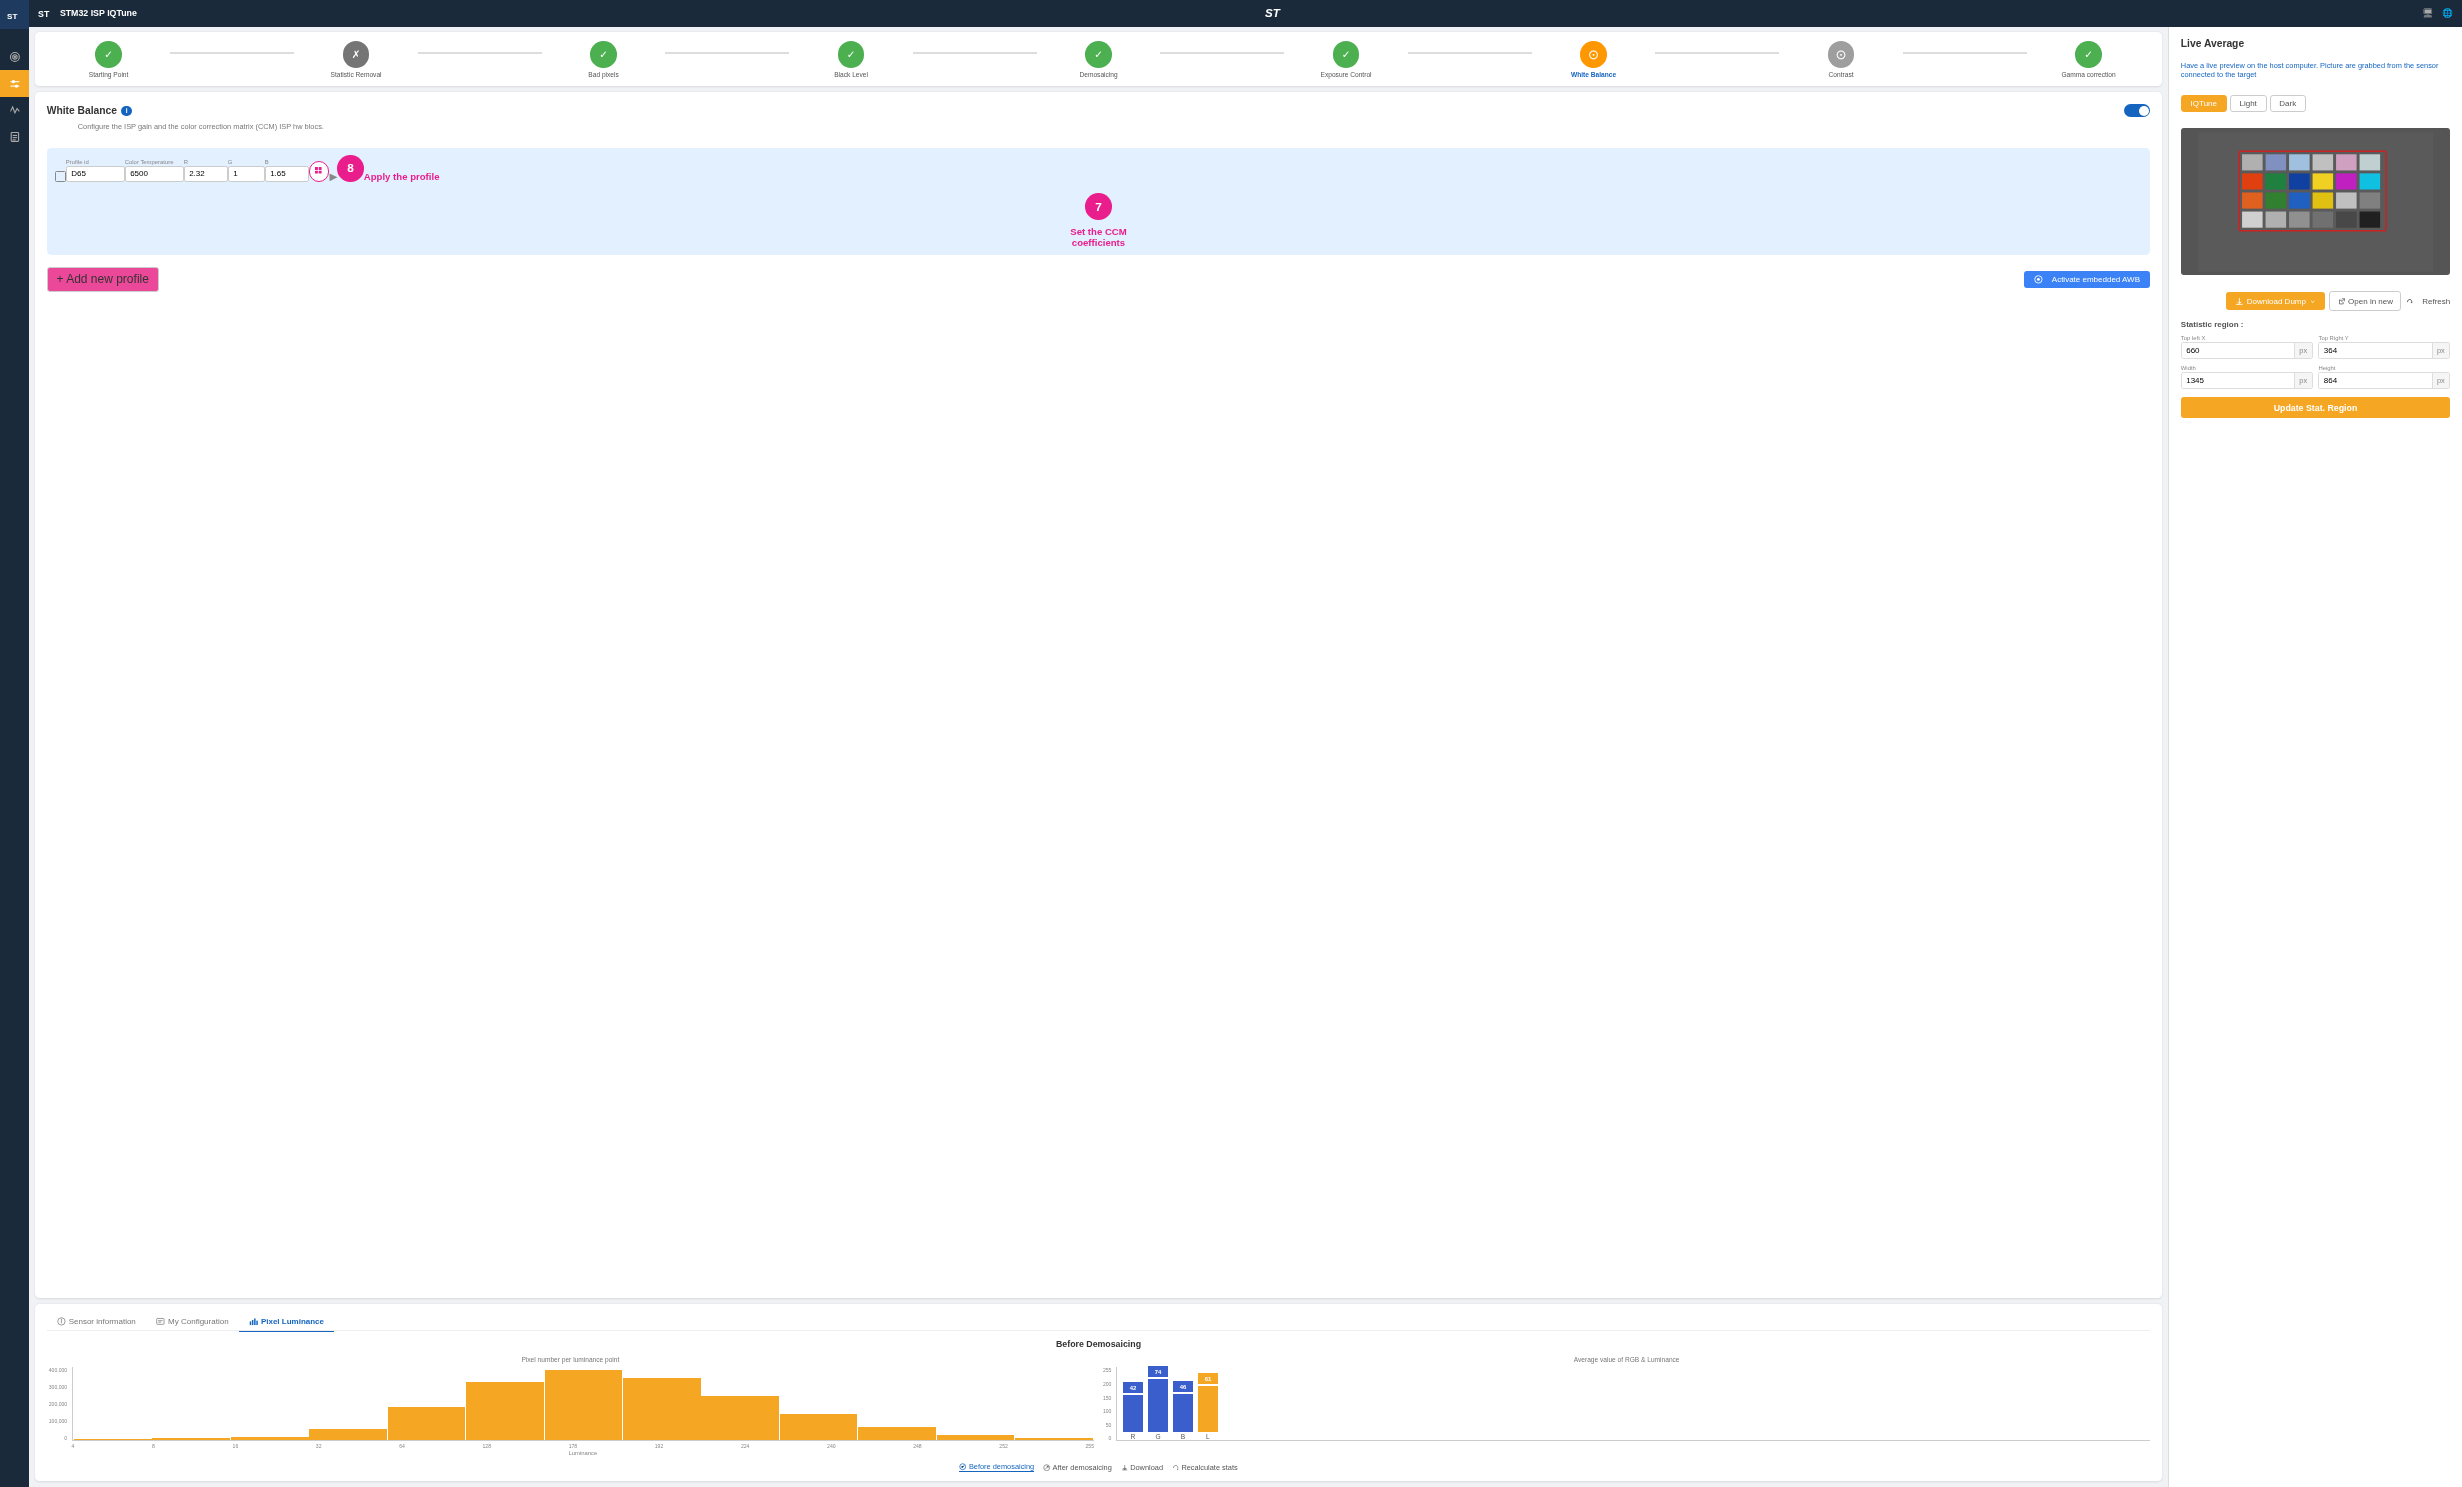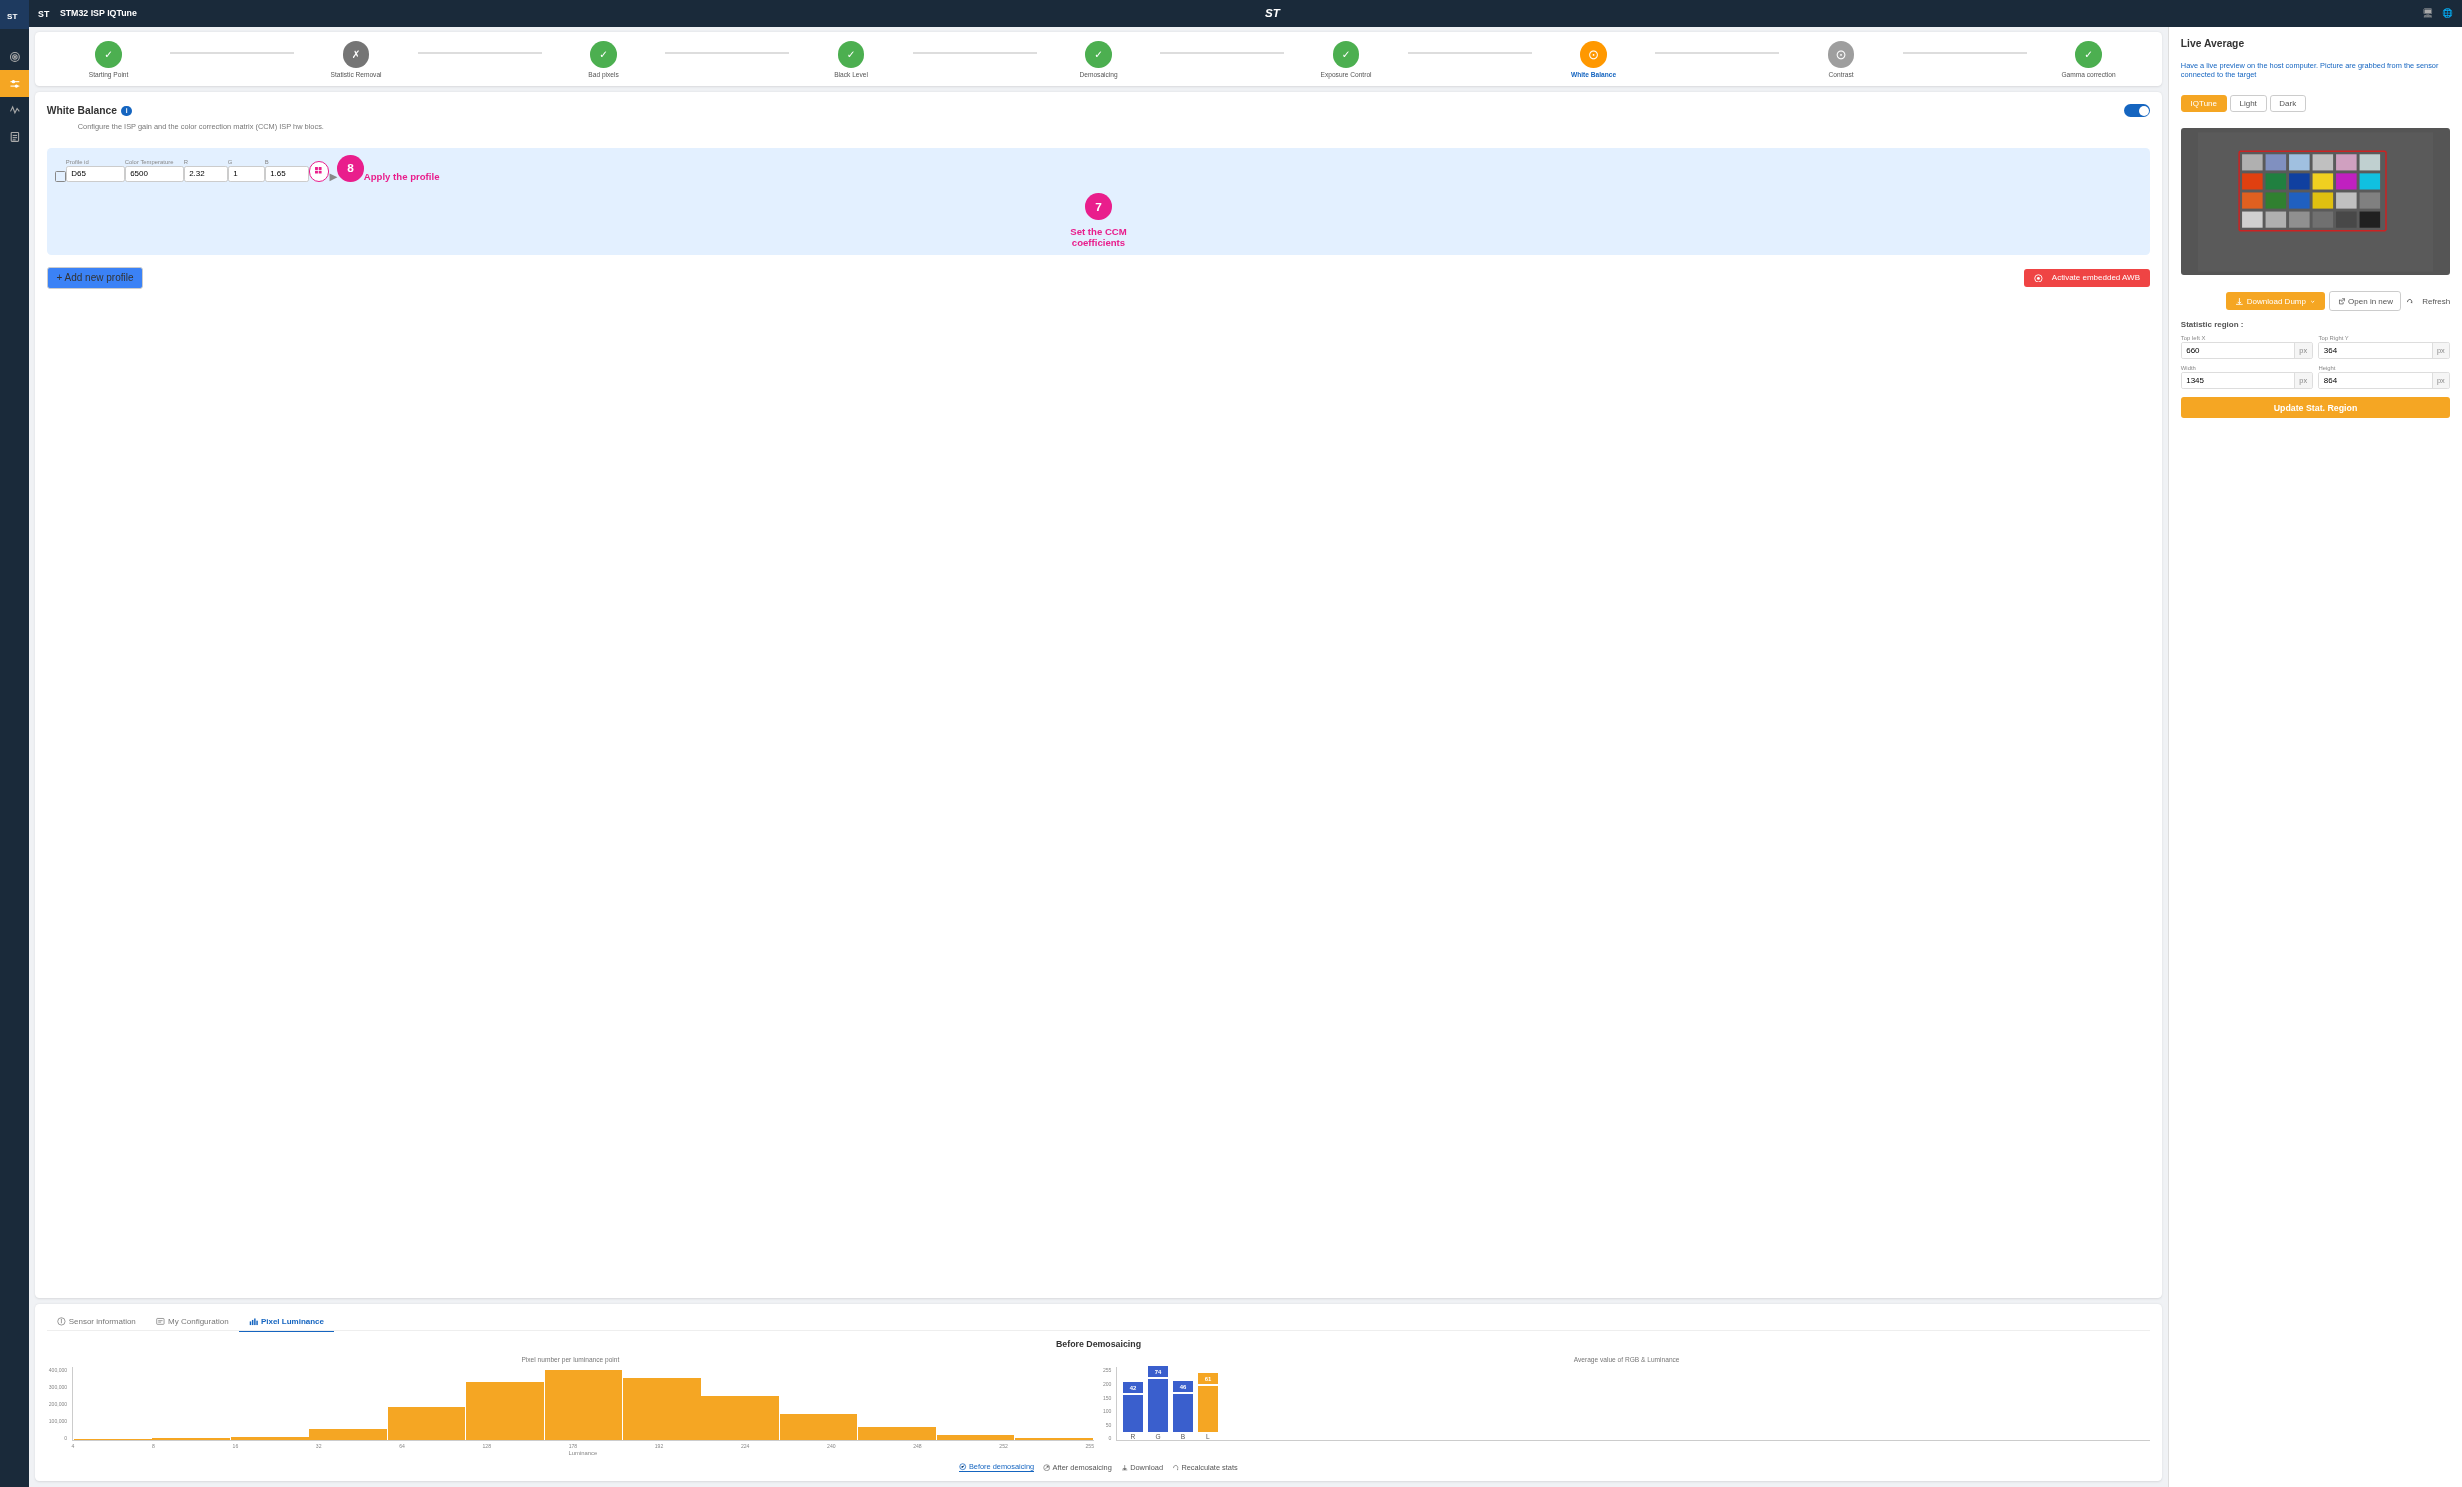--- a/index.html
+++ b/index.html
@@ -62,22 +62,22 @@
     .profile-field.narrow input { width: 44px; }
     .profile-field.xnarrow input { width: 37px; }
     .btn-grid { width: 20.6px; height: 20.6px; background: white; border: 1.5px solid #e91e8c; border-radius: 50%; display: flex; align-items: center; justify-content: center; cursor: pointer; color: #e91e8c; font-size: 7.4px; }
     .arrow-right { color: #888; font-size: 10.3px; }
     .callout-badge { width: 26.5px; height: 26.5px; background: #e91e8c; border-radius: 50%; display: flex; align-items: center; justify-content: center; color: white; font-size: 11.8px; font-weight: bold; flex-shrink: 0; }
     .callout-badge-8 { width: 26.5px; height: 26.5px; background: #e91e8c; border-radius: 50%; display: flex; align-items: center; justify-content: center; color: white; font-size: 11.8px; font-weight: bold; flex-shrink: 0; }
     .callout-text { color: #e91e8c; font-size: 9.6px; font-weight: 600; }
 
     
     .wb-footer { display: flex; align-items: center; justify-content: space-between; margin-top: 11.8px; }
-    .btn-add { background: #3b82f6; border: 0.7px solid #ccc; border-radius: 2.9px; padding: 4.4px 8.8px; font-size: 10px; cursor: pointer; color: #333; }
-    .btn-awb { background: #ef4444; color: white; border: none; border-radius: 2.9px; padding: 4.4px 10.3px; font-size: 8px; cursor: pointer; display: flex; align-items: center; gap: 9px; }
+    .btn-add { background: #ec4899; border: 0.7px solid #ccc; border-radius: 2.9px; padding: 4.4px 8.8px; font-size: 12px; cursor: pointer; color: #333; }
+    .btn-awb { background: #3b82f6; color: white; border: none; border-radius: 2.9px; padding: 4.4px 10.3px; font-size: 8px; cursor: pointer; display: flex; align-items: center; gap: 9px; }
     .nav-footer { display: flex; align-items: center; justify-content: flex-end; gap: 8.8px; margin-top: 8.8px; }
     .btn-previous { background: none; border: none; color: #555; font-size: 8.8px; cursor: pointer; }
     .btn-next { background: #1565c0; color: white; border: none; border-radius: 2.9px; padding: 5.1px 13.2px; font-size: 8.8px; font-weight: 600; cursor: pointer; display: flex; align-items: center; gap: 2.9px; }
 
     
     .bottom-panel { background: white; border-radius: 4.4px; padding: 8.8px 11.8px; box-shadow: 0 0.7px 2.2px rgba(0,0,0,0.1); }
     .tabs { display: flex; gap: 0; border-bottom: 1.5px solid #eee; margin-bottom: 7.4px; }
     .tab { padding: 4.4px 10.3px; font-size: 8px; cursor: pointer; color: #777; border-bottom: 1.5px solid transparent; margin-bottom: -1.5px; display: flex; align-items: center; gap: 2.9px; }
     .tab.active { color: #1565c0; border-bottom-color: #1565c0; font-weight: 600; }
     .tab-content-title { text-align: center; font-size: 8.8px; font-weight: 600; margin-bottom: 7.4px; }

